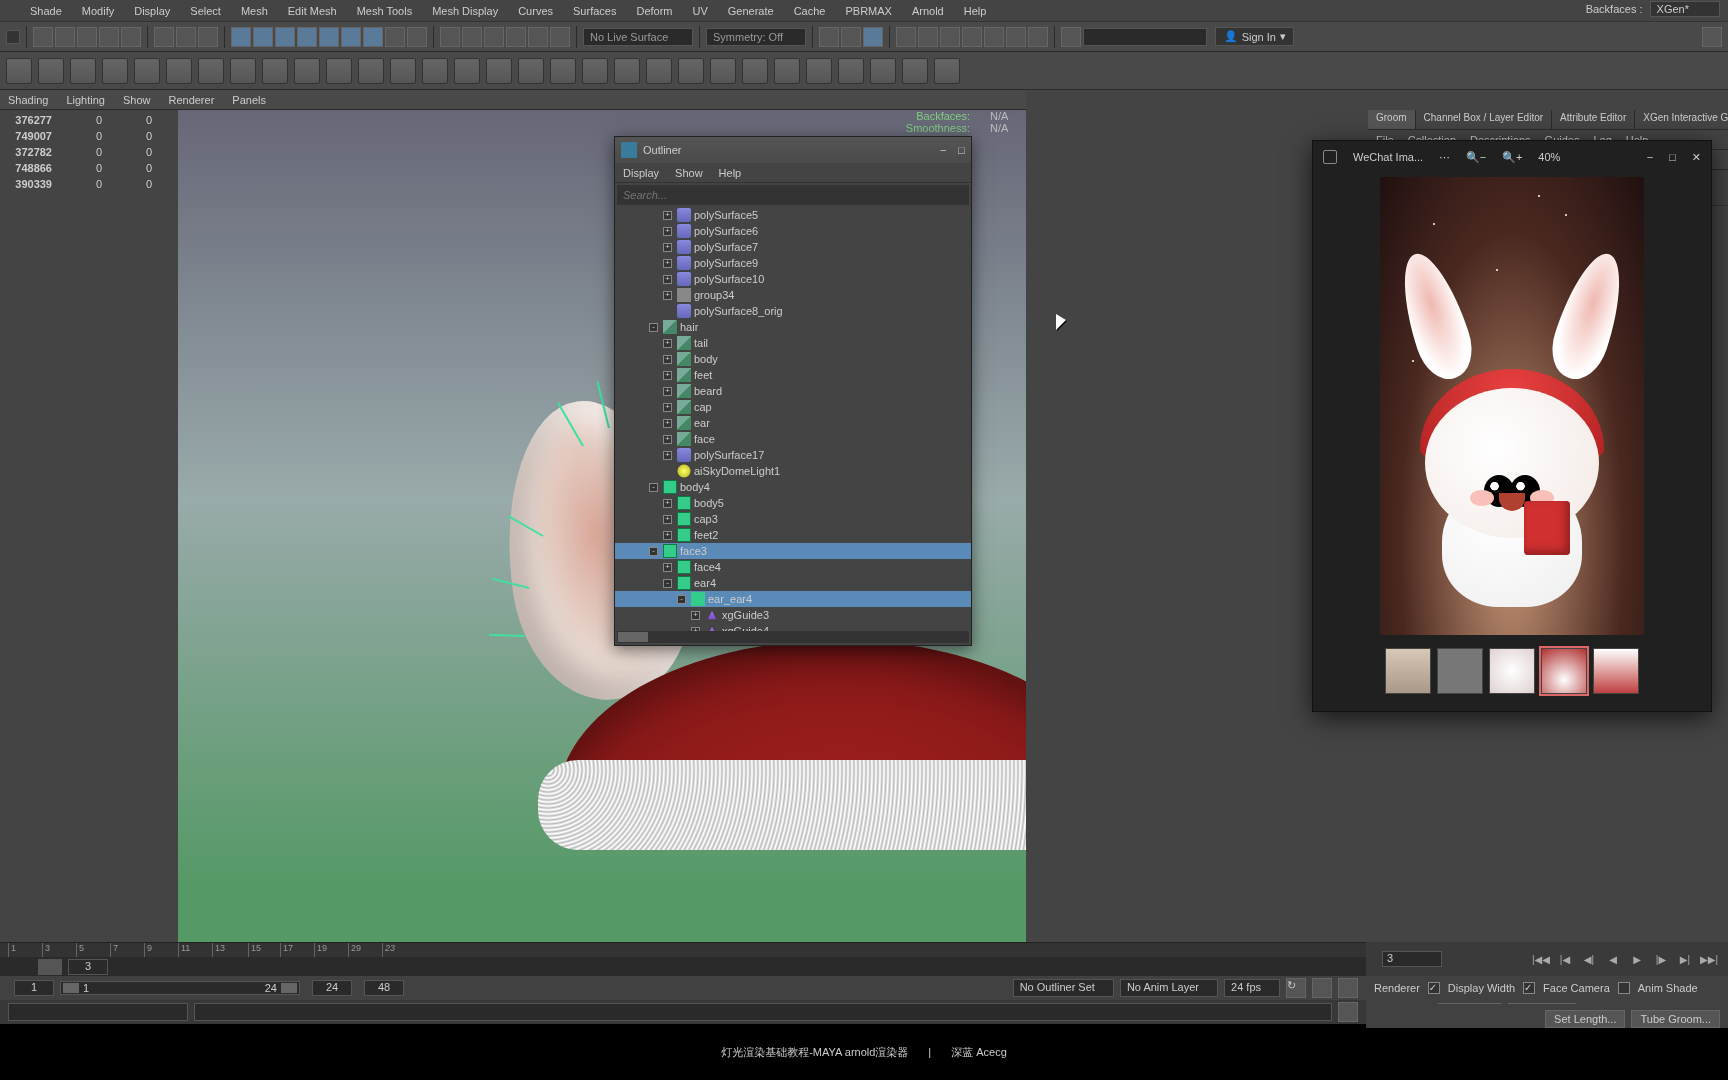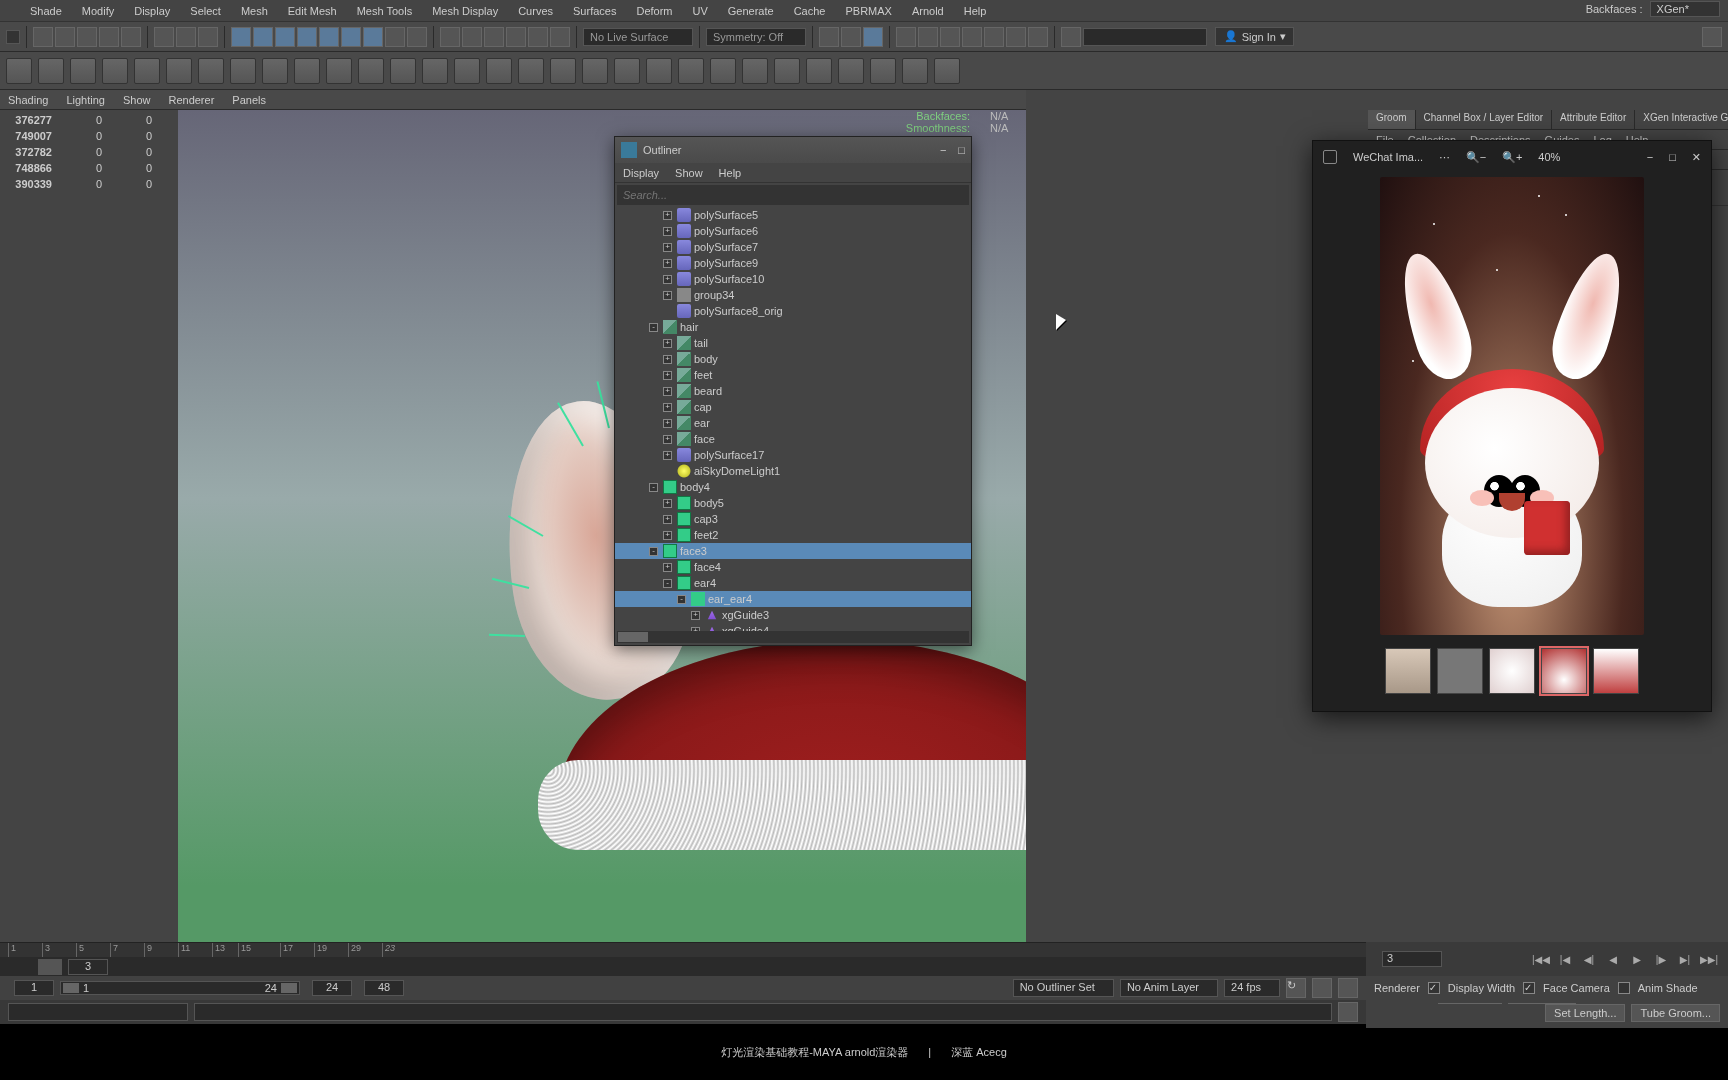--- a/index.html
+++ b/index.html
@@ -556,21 +556,21 @@
 
 <div class="timeline">
   <div class="tl-ruler" id="tlruler">
       <div class="tl-tick" style="left: 8px;">1</div>
       <div class="tl-tick" style="left: 42px;">3</div>
       <div class="tl-tick" style="left: 76px;">5</div>
       <div class="tl-tick" style="left: 110px;">7</div>
       <div class="tl-tick" style="left: 144px;">9</div>
       <div class="tl-tick" style="left: 178px;">11</div>
       <div class="tl-tick" style="left: 212px;">13</div>
-      <div class="tl-tick" style="left: 238px;">15</div>
+      <div class="tl-tick" style="left: 248px;">15</div>
       <div class="tl-tick" style="left: 280px;">17</div>
       <div class="tl-tick" style="left: 314px;">19</div>
       <div class="tl-tick" style="left: 348px;">29</div>
       <div class="tl-tick" style="left: 382px; font-style: italic;">23</div>
     </div>
   <div class="tl-slider">
     <div class="tl-block"></div>
     <span class="tl-num">3</span>
   </div>
 </div>
@@ -625,21 +625,21 @@
   <span>Guide Tools</span>
   <span class="btn">Rebuild...</span>
   <span class="btn">Normalize</span>
 </div>
 <div style="position:absolute;right:0;bottom:80px;width:362px;height:0"></div>
 <div style="position:absolute;right:8px;bottom:56px;height:24px;display:flex;gap:6px;align-items:center;z-index:3">
 </div>
 <div style="position:absolute;right:0;bottom:52px;width:362px;height:0"></div>
 <div style="position:absolute;right:8px;width:346px;bottom:56px"></div>
 
-<div style="position:absolute;right:0;bottom:52px;width:362px;height:24px;background:#414141;display:flex;align-items:flex-start;justify-content:flex-end;padding:0 8px;gap:6px;z-index:2">
+<div style="position:absolute;right:0;bottom:52px;width:362px;height:24px;background:#414141;display:flex;align-items:flex-end;justify-content:flex-end;padding:0 8px;gap:6px;z-index:2">
   <span class="btn">Set Length...</span>
   <span class="btn">Tube Groom...</span>
 </div>
 
 <div class="seg">
   <span class="tri"></span>
     <span>Region Control</span>
 </div>
 <div class="seg2">
   <span class="tri"></span>

